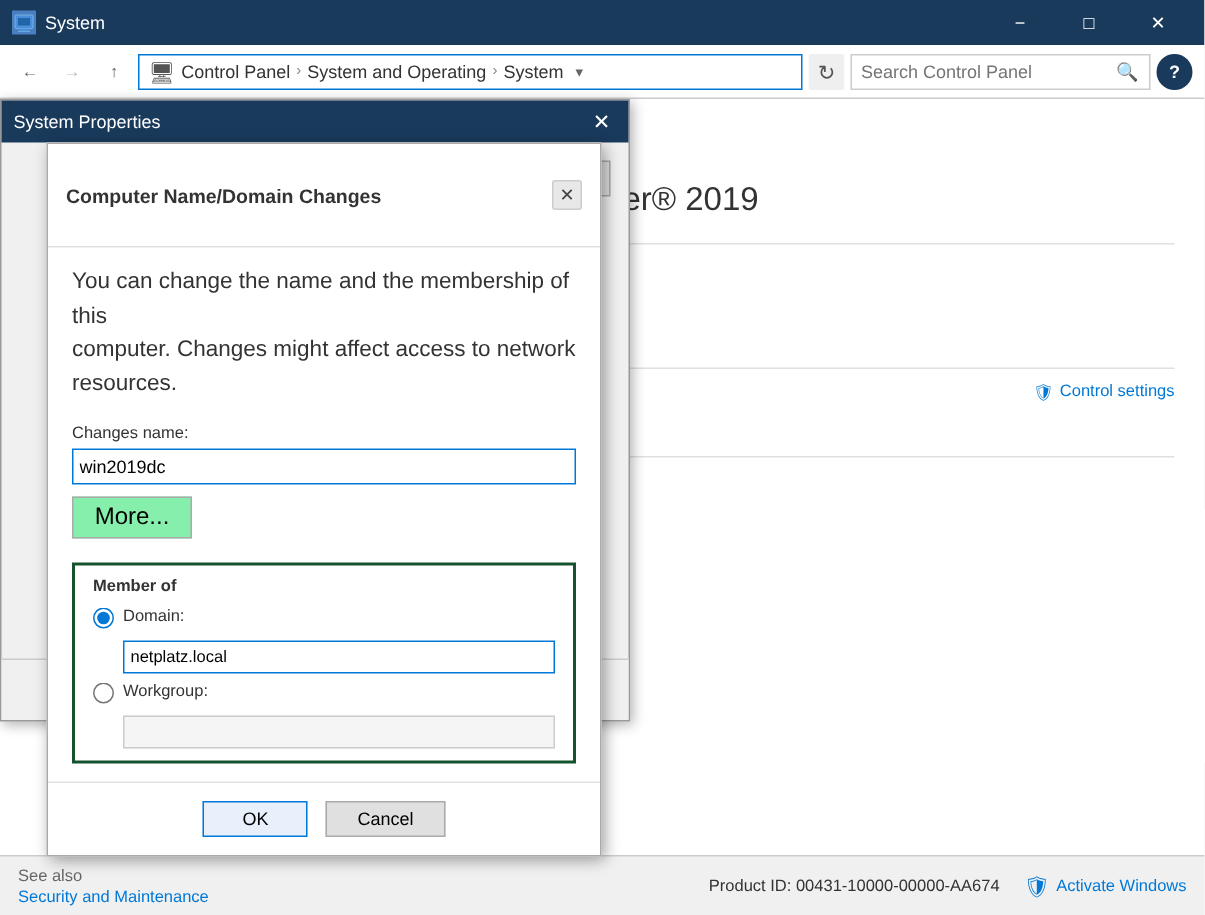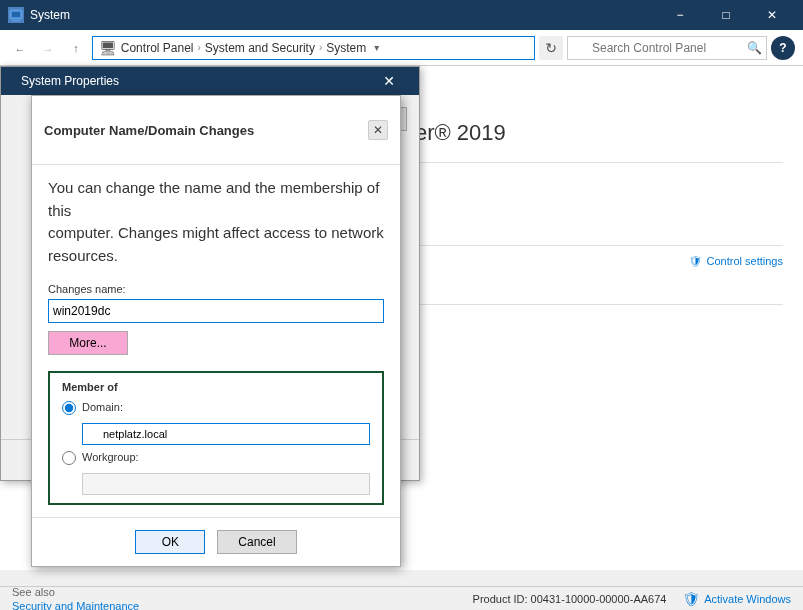--- a/index.html
+++ b/index.html
@@ -46,21 +46,21 @@
     }
     .address-path-icon { font-size: 14px; color: #555; }
     .path-item { color: #333; }
     .path-sep { color: #888; font-size: 10px; }
     .path-arrow { color: #666; margin-left: 4px; font-size: 10px; }
     .refresh-btn {
       width: 24px; height: 24px; display: flex; align-items: center; justify-content: center;
       border: 1px solid transparent; border-radius: 2px; cursor: pointer; font-size: 14px; color: #555;
     }
     .search-box {
-      display: flex; align-items: center; border: 1px solid #ccc; height: 24px; padding: 0 24px;
+      display: flex; align-items: center; border: 1px solid #ccc; height: 24px; padding: 0 6px;
       background: white; width: 200px;
     }
     .search-input { border: none; outline: none; font-size: 12px; width: 170px; color: #aaa; }
     .search-icon { color: #666; font-size: 12px; }
     .help-btn {
       width: 24px; height: 24px; border-radius: 50%; background: #1a3a5c; color: white;
       display: flex; align-items: center; justify-content: center; font-size: 12px; font-weight: bold;
       cursor: pointer; border: none;
     }
 
@@ -87,21 +87,21 @@
     .windows-title { font-size: 22px; font-weight: 300; color: #333; margin: 8px 0; }
     .eval-text { font-size: 11px; color: #666; }
     .rights-text { font-size: 11px; color: #666; }
 
     .group-settings-row { display: flex; justify-content: space-between; align-items: center; margin-bottom: 4px; }
     .change-settings-btn { display: flex; align-items: center; gap: 4px; color: #0078d7; cursor: pointer; font-size: 11px; }
 
     
     .status-bar {
       position: absolute; bottom: 0; left: 0; right: 0;
-      height: 24px;
+      height: 40px;
       background: #f0f0f0;
       border-top: 1px solid #ccc;
       display: flex;
       align-items: center;
       padding: 0 12px;
       justify-content: space-between;
     }
     .see-also { font-size: 11px; color: #666; }
     .security-link { color: #0078d7; cursor: pointer; font-size: 11px; text-decoration: none; }
     .product-id { font-size: 11px; color: #333; }
@@ -116,21 +116,21 @@
       border: 1px solid #999;
       box-shadow: 2px 2px 8px rgba(0,0,0,0.3);
       z-index: 10;
     }
     .dialog-title-bar {
       background: #1a3a5c;
       color: white;
       height: 28px;
       display: flex;
       align-items: center;
-      padding: 0 20px;
+      padding: 0 8px;
       justify-content: space-between;
     }
     .dialog-title-text { font-size: 12px; }
     .dialog-close-btn {
       width: 20px; height: 20px; display: flex; align-items: center; justify-content: center;
       cursor: pointer; font-size: 14px; color: white;
     }
 
     
     .inner-dialog {
@@ -163,32 +163,32 @@
     .form-input {
       width: 100%; height: 24px; border: 1px solid #0078d7; padding: 0 4px; font-size: 12px;
       outline: none; background: white;
     }
 
     .full-name-section { margin-top: 8px; }
     .full-name-label { font-size: 11px; color: #333; }
     .full-name-value { font-size: 11px; color: #333; margin-bottom: 12px; }
 
     .more-btn {
-      display: block; margin: 8px auto 8px 0; padding: 4px 12px; font-size: 12px;
-      background: #f9a8d4; border: 1px solid #aaa; cursor: pointer; min-width: 80px;
+      display: block; margin: 8px auto 8px 0; padding: 4px 12px; font-size: 16px;
+      background: #86efac; border: 1px solid #aaa; cursor: pointer; min-width: 80px;
     }
 
     .member-of-section { border: 2px solid #14532d; padding: 8px 12px; margin-top: 8px; }
     .member-of-label { font-size: 11px; color: #333; margin-bottom: 8px; font-weight: 600; }
     .radio-group { display: flex; flex-direction: column; gap: 6px; }
     .radio-item { display: flex; gap: 6px; }
     .radio-input { width: 14px; height: 14px; accent-color: #0078d7; }
     .radio-label { font-size: 11px; color: #333; }
     .radio-text-input {
-      width: 100%; height: 22px; border: 1px solid #ccc; padding: 0 20px; font-size: 11px;
+      width: 100%; height: 22px; border: 1px solid #ccc; padding: 0 4px; font-size: 11px;
       margin-top: 2px; margin-left: 20px; width: calc(100% - 20px);
       background: white;
     }
     .radio-text-input.active { border-color: #0078d7; }
     .radio-text-input.disabled { background: #f5f5f5; color: #999; }
 
     .inner-dialog-footer {
       display: flex; justify-content: center; gap: 12px; padding: 12px 16px;
       border-top: 1px solid #e0e0e0;
     }
@@ -237,21 +237,21 @@
 </div>
 
 <div class="address-bar">
   <button class="nav-btn">←</button>
   <button class="nav-btn disabled">→</button>
   <button class="nav-btn">↑</button>
   <div class="address-path">
     <span class="address-path-icon">🖥</span>
     <span class="path-item">Control Panel</span>
     <span class="path-sep">›</span>
-    <span class="path-item">System and Security</span>
+    <span class="path-item">System and Operating</span>
     <span class="path-sep">›</span>
     <span class="path-item">System</span>
     <span class="path-arrow">▾</span>
   </div>
   <button class="refresh-btn">↻</button>
   <div class="search-box">
     <input class="search-input" type="text" placeholder="Search Control Panel" style="">
     <span class="search-icon">🔍</span>
   </div>
   <button class="help-btn">?</button>

